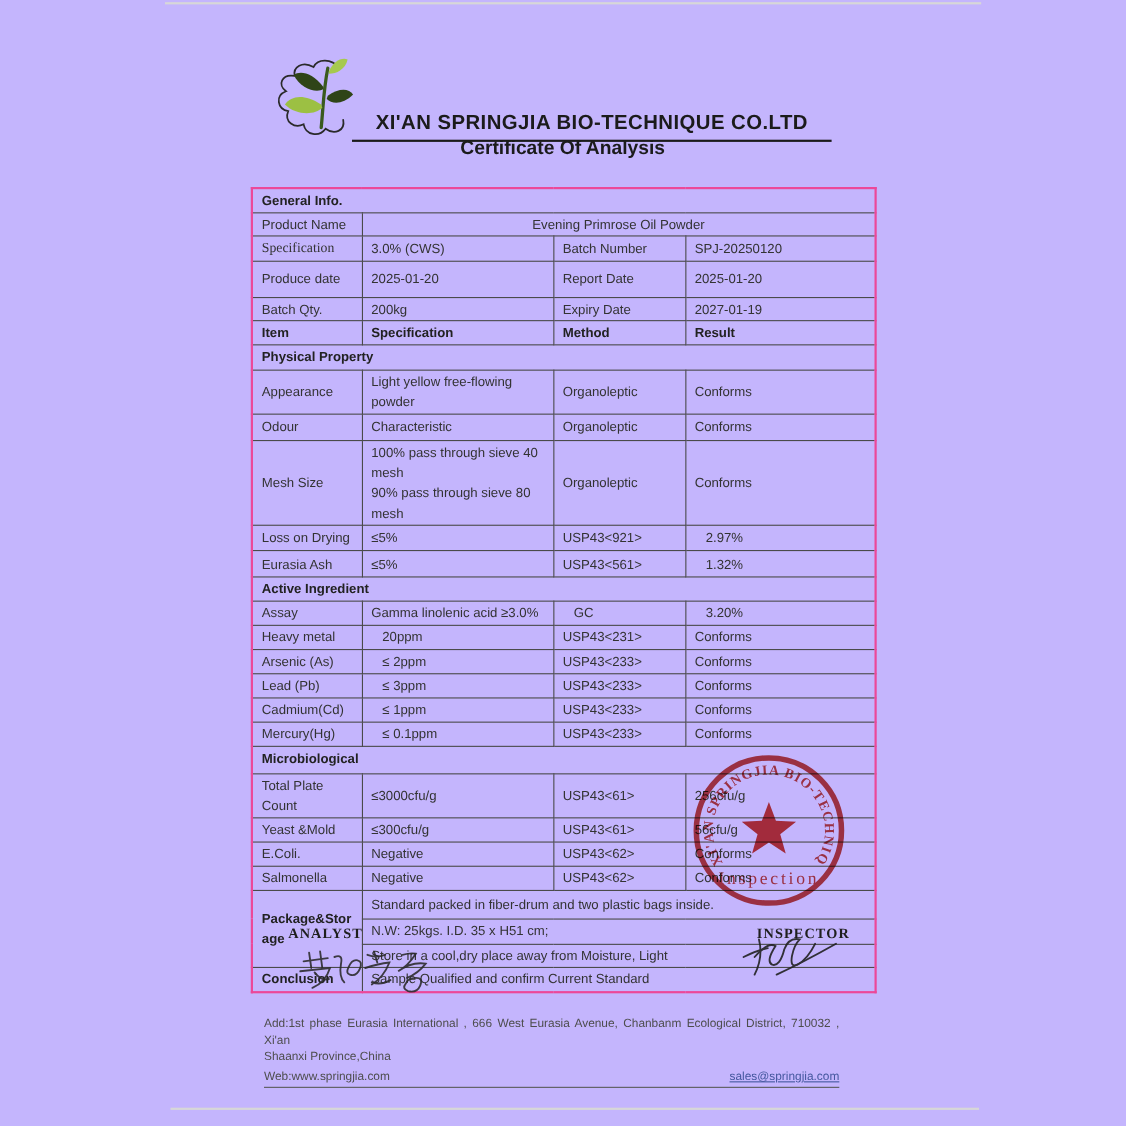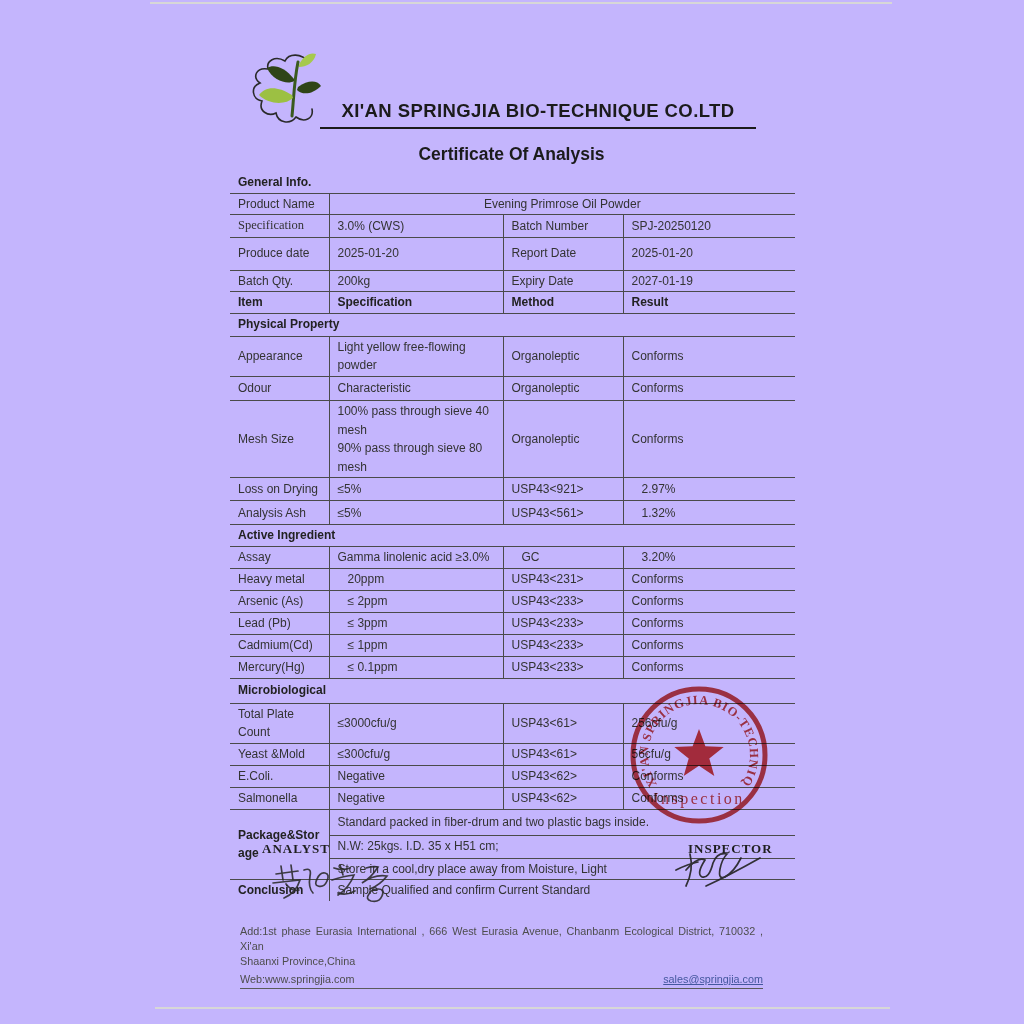--- a/index.html
+++ b/index.html
@@ -8,25 +8,25 @@
   .edge{position:absolute;background:#d7d7d7;}
   .edge.top{left:150px;top:2px;width:742px;height:2px;}
   .edge.bottom{left:155px;top:1007px;width:735px;height:2px;}
 
   .logo{position:absolute;left:247px;top:50px;width:90px;height:78px;}
 
   .company{position:absolute;left:320px;top:100px;width:436px;text-align:center;
     font-size:18.5px;font-weight:bold;color:#1b1b1b;letter-spacing:.4px;
     border-bottom:2.5px solid #1b1b1b;padding-bottom:5px;}
 
-  .doc-title{position:absolute;left:228px;top:144px;width:567px;text-align:center;
+  .doc-title{position:absolute;left:228px;top:124px;width:567px;text-align:center;
     font-size:17.5px;font-weight:bold;color:#1b1b1b;}
 
   .coa{position:absolute;left:228px;top:170px;}
-  table{border-collapse:collapse;table-layout:fixed;width:569px;border:2px solid #c4b5fd;}
+  table{border-collapse:collapse;table-layout:fixed;width:569px;border:2px solid #ec4899;}
   td{border:1px solid #4a4a4a;font-size:12px;color:#333;padding:1px 8px;
      vertical-align:middle;white-space:pre-line;overflow-wrap:break-word;line-height:1.55;}
   td.b{font-weight:bold;color:#222;}
   td.ctr{text-align:center;}
   td.serif{font-family:"Liberation Serif","DejaVu Serif",serif;font-size:12.5px;}
   td.pad2{padding-left:18px;}
 
   .sig-label{position:absolute;font-family:"Liberation Serif","DejaVu Serif",serif;
     font-weight:bold;font-size:13px;letter-spacing:1px;color:#1f1f1f;}
   .sig-label.analyst{left:262px;top:841px;}
@@ -128,21 +128,21 @@
             <td>Organoleptic</td>
             <td>Conforms</td>
           </tr>
           <tr style="height: 23px;">
             <td>Loss on Drying</td>
             <td>≤5%</td>
             <td>USP43&lt;921&gt;</td>
             <td class="pad2">2.97%</td>
           </tr>
           <tr style="height: 24px;">
-            <td>Analysis Ash</td>
+            <td>Eurasia Ash</td>
             <td>≤5%</td>
             <td>USP43&lt;561&gt;</td>
             <td class="pad2">1.32%</td>
           </tr>
           <tr style="height: 21px;">
             <td colspan="4" class="b">Active Ingredient</td>
           </tr>
           <tr style="height: 22px;">
             <td>Assay</td>
             <td>Gamma linolenic acid ≥3.0%</td>

